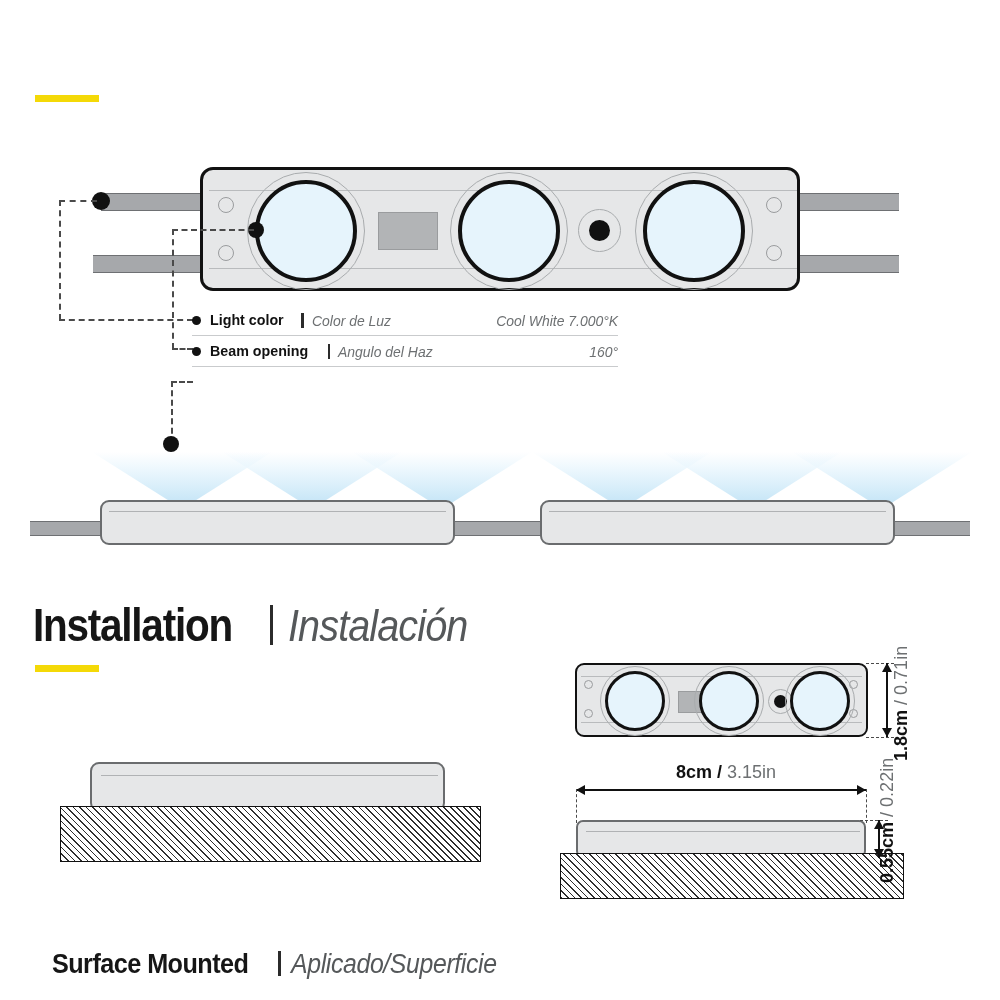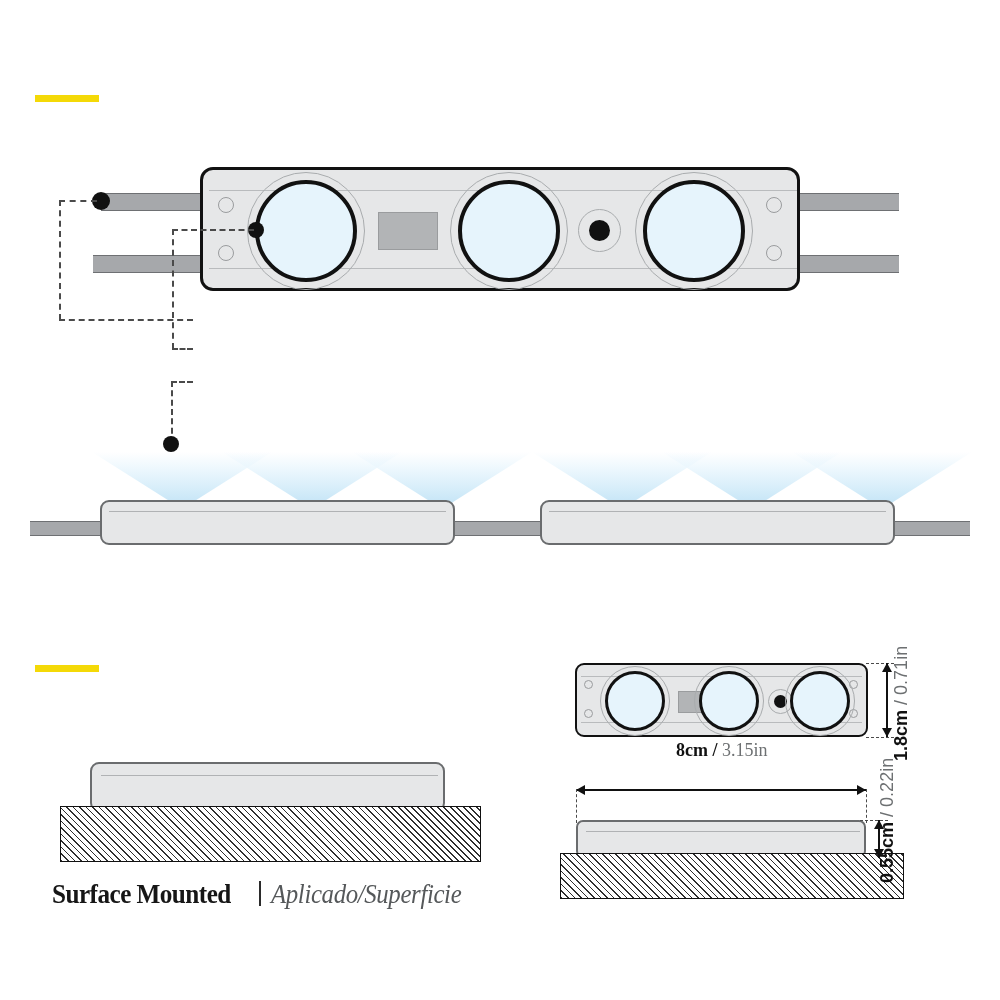--- a/index.html
+++ b/index.html
@@ -159,20 +159,34 @@
 
   <div class="cl-h" style="left:172px;top:229px;width:82px;"></div>
   <div class="cl-v" style="left:172px;top:229px;height:120px;"></div>
   <div class="cl-h" style="left:172px;top:348px;width:21px;"></div>
 
   <div class="cl-h" style="left:171px;top:381px;width:22px;"></div>
   <div class="cl-v" style="left:171px;top:381px;height:62px;"></div>
   <div class="callout-dot" style="left:163px;top:436px;width:16px;height:16px;"></div>
 
   <div class="spec" style="left:192px;top:305px;width:426px;">
+    <div class="spec-row">
+      <div class="sp-bullet"></div>
+      <div class="sp-en">Light color</div>
+      <div class="sp-pipe"></div>
+      <div class="sp-es">Color de Luz</div>
+      <div class="sp-val">Cool White 7.000°K</div>
+    </div>
+    <div class="spec-row">
+      <div class="sp-bullet"></div>
+      <div class="sp-en">Beam opening</div>
+      <div class="sp-pipe"></div>
+      <div class="sp-es">Angulo del Haz</div>
+      <div class="sp-val">160°</div>
+    </div>
   </div>
 
   <div class="beam" style="left:92px;top:452px;width:180px;height:57px;"></div>
   <div class="beam" style="left:222px;top:452px;width:180px;height:57px;"></div>
   <div class="beam" style="left:352px;top:452px;width:180px;height:57px;"></div>
 
   <div class="wire" style="left:30px;top:521px;width:85px;height:13px;"></div>
   <div class="wire" style="left:440px;top:521px;width:130px;height:13px;"></div>
   <div class="side-body" style="left:100px;top:500px;width:355px;height:45px;">
     <div class="side-topline" style="left:7px;top:9px;width:337px;"></div>
@@ -181,28 +195,31 @@
   <div class="beam" style="left:532px;top:452px;width:180px;height:57px;"></div>
   <div class="beam" style="left:662px;top:452px;width:180px;height:57px;"></div>
   <div class="beam" style="left:792px;top:452px;width:180px;height:57px;"></div>
 
   <div class="wire" style="left:455px;top:521px;width:90px;height:13px;"></div>
   <div class="wire" style="left:880px;top:521px;width:90px;height:13px;"></div>
   <div class="side-body" style="left:540px;top:500px;width:355px;height:45px;">
     <div class="side-topline" style="left:7px;top:9px;width:337px;"></div>
   </div>
 
+  <div class="sect-head" style="left:33px;top:598px;">
+    <span class="en">Installation</span><span class="bar"></span><span class="es">Instalación</span>
+  </div>
   <div class="ylw-rule" style="left:35px;top:665px;width:64px;"></div>
 
   <div class="inst-body" style="left:90px;top:762px;width:355px;height:50px;">
     <div class="side-topline" style="left:9px;top:11px;width:337px;"></div>
   </div>
   <div class="hatch" style="left:60px;top:806px;width:421px;height:56px;"></div>
 
-  <div class="caption" style="left:52px;top:878px;font-family:Liberation Serif, serif;">
+  <div class="caption" style="left:52px;top:948px;">
     <span class="en">Surface Mounted</span><span class="bar"></span><span class="es">Aplicado/Superficie</span>
   </div>
 
   <div class="module-top" style="left:575px;top:663px;width:293px;height:74px;border-width:2.5px;border-radius:9px;">
     <div class="mt-inner-line" style="left:4px;top:11px;width:281px;"></div>
     <div class="mt-inner-line" style="left:4px;top:57px;width:281px;"></div>
 
     <div class="mount-hole" style="left:7px;top:15px;width:9px;height:9px;border-width:1px;"></div>
     <div class="mount-hole" style="left:7px;top:44px;width:9px;height:9px;border-width:1px;"></div>
     <div class="mount-hole" style="left:272px;top:15px;width:9px;height:9px;border-width:1px;"></div>
@@ -223,21 +240,21 @@
   <div class="ext-h" style="left:866px;top:737px;width:28px;"></div>
   <div class="dim-line" style="left:886px;top:663px;width:1.5px;height:74px;"></div>
   <div class="arrow up" style="left:882px;top:663px;"></div>
   <div class="arrow down" style="left:882px;top:728px;"></div>
   <div class="dim-label rot-label" style="left:912px;top:740px;">
     <span class="b">1.8cm</span>
     <span class="g">/</span>
     <span class="g">0.71in</span>
   </div>
 
-  <div class="dim-label" style="left:676px;top:740px;font-family:Liberation Serif, serif;">
+  <div class="dim-label" style="left:676px;top:762px;">
     <span class="b">8cm</span>
     <span class="b">/</span>
     <span class="g">3.15in</span>
   </div>
   <div class="dim-line" style="left:576px;top:789px;width:290px;height:1.5px;"></div>
   <div class="arrow left" style="left:576px;top:785px;"></div>
   <div class="arrow right" style="left:857px;top:785px;"></div>
   <div class="ext-v" style="left:576px;top:789px;height:34px;"></div>
   <div class="ext-v" style="left:866px;top:789px;height:34px;"></div>
 

